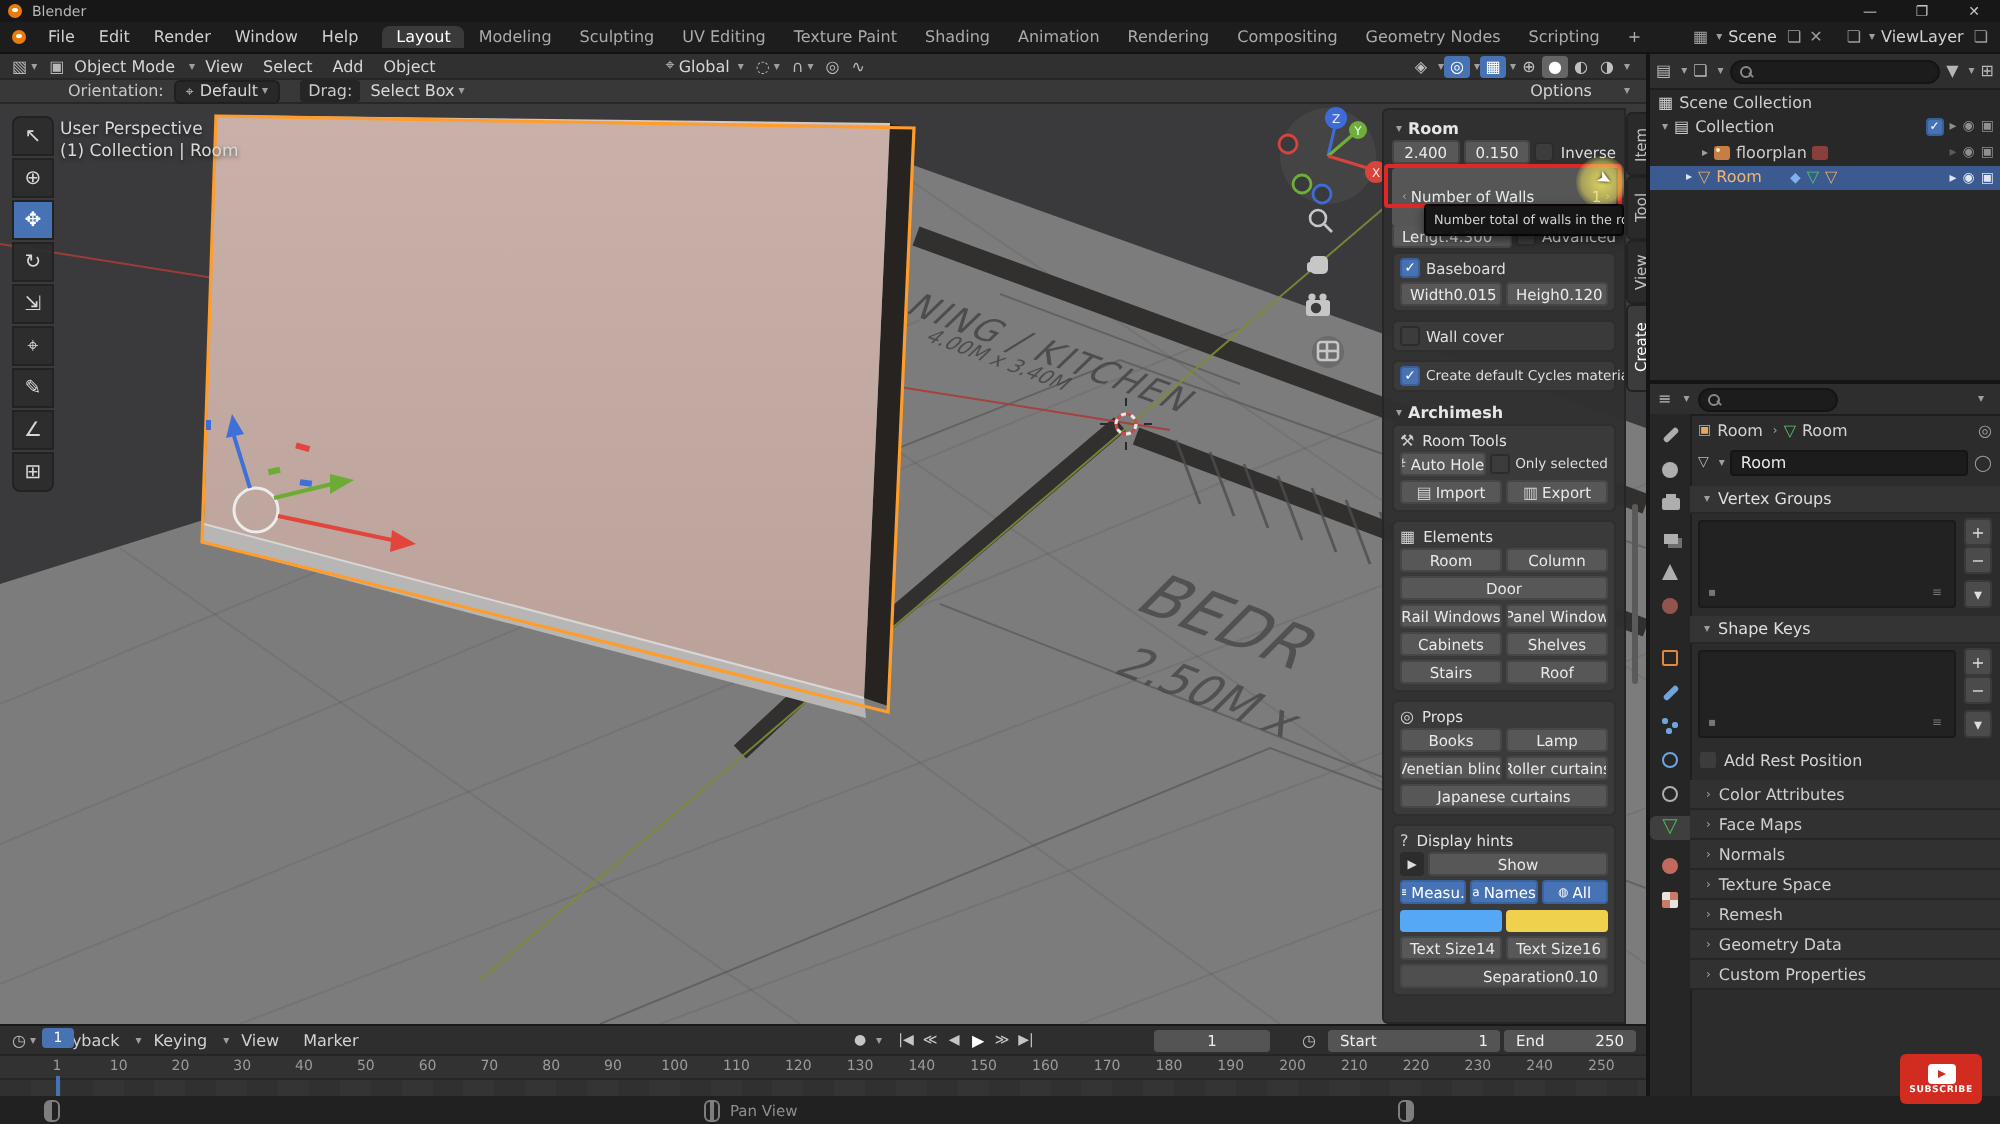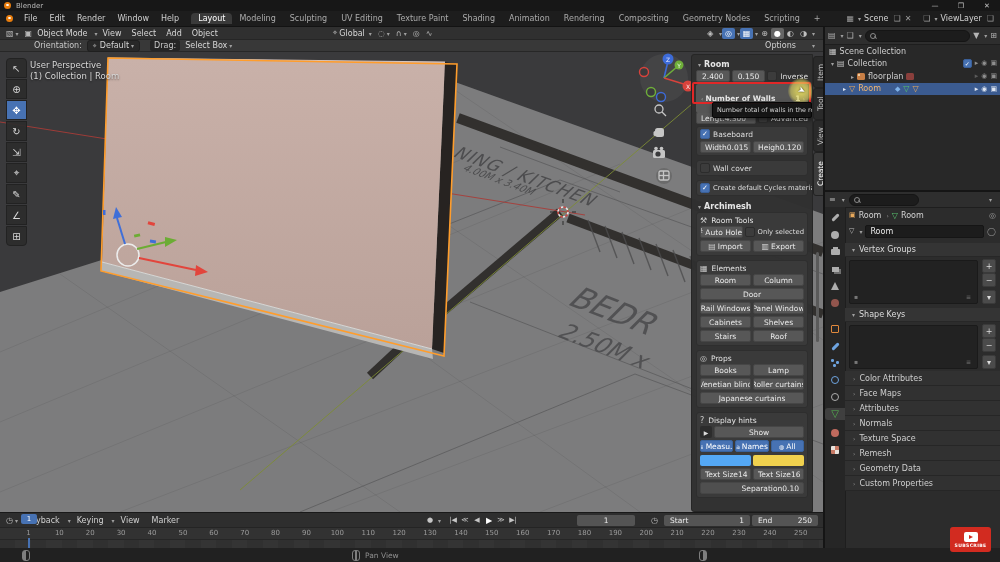--- a/index.html
+++ b/index.html
@@ -56,21 +56,21 @@
        color:#fff;font-size:7px;flex:none;}
   .chk.on{background:#4772b3;border-color:#3a5f98;}
   .chkrow{display:flex;align-items:center;gap:3px;color:#dedede;font-size:7.5px;white-space:nowrap;}
   .np-group{background:#3a3a3a;border:1px solid #2e2e2e;border-radius:3px;padding:2px 3px;margin-bottom:4px;}
   .np-sec{display:flex;align-items:center;gap:4px;color:#e3e3e3;font-size:7.5px;height:11px;}
   .sec-ico{color:#cdcdcd;font-size:8px;}
   .toggle-blue{background:#4772b3;border:1px solid #39639e;color:#fff;}
   .swatch{height:11px;border-radius:2px;flex:1;}
   #walls-wrap{position:relative;margin:2px 0 2px 0;height:14px;}
   #walls-slider{position:absolute;left:0;right:0;top:0;height:29px;background:#565656;border-radius:2px;display:flex;align-items:center;
-                color:#e9e9e9;font-size:7.5px;padding:0 3px;box-sizing:border-box;font-weight:bold;}
+                color:#e9e9e9;font-size:7.5px;padding:0 3px;box-sizing:border-box;}
   #walls-redbox{position:absolute;left:-4px;right:-3px;top:-2.5px;height:18px;border:2px solid #e12727;border-radius:2px;pointer-events:none;}
   #cursor-glow{position:absolute;right:-6px;top:-6px;width:26px;height:26px;border-radius:50%;
                background:radial-gradient(circle,rgba(233,222,95,.95) 0%,rgba(233,222,95,.55) 55%,rgba(233,222,95,0) 75%);}
   #cursor-arrow{position:absolute;right:2px;top:1px;color:#fff;font-size:9px;transform:rotate(28deg);text-shadow:0 0 2px #000;}
   #np-tooltip{position:absolute;left:20px;top:47px;right:0;background:rgba(20,20,20,.96);border:1px solid #060606;border-radius:2px;
               color:#d2d2d2;font-size:6.4px;padding:3px 4px;z-index:5;box-shadow:0 2px 5px rgba(0,0,0,.5);white-space:nowrap;}
   
   .np-tab{position:absolute;width:13px;background:#2a2a2a;border:1px solid #222;color:#c3c3c3;font-size:7.5px;
           writing-mode:vertical-rl;transform:rotate(180deg);display:flex;align-items:center;justify-content:center;border-radius:0 3px 3px 0;}
   .np-tab.active{background:#3c3c3c;color:#fff;}
@@ -768,32 +768,32 @@
         <span class="caret">▾</span>
         <span>Shape Keys</span>
       </div>
       <div class="listbox" style="margin:3px 22px 0 4px;height:42px">
         <span style="position:absolute;left:4px;bottom:3px;color:#777;font-size:6px">▪</span>
         <span style="position:absolute;right:6px;bottom:3px;color:#777;font-size:6px">≡</span>
       </div>
       <div class="side-btn" style="right:4px;top:117px">+</div>
       <div class="side-btn" style="right:4px;top:131px">−</div>
       <div class="side-btn" style="right:4px;top:148px">▾</div>
+      <div class="pc-row" style="height:16px;margin-top:3px">
+        <span class="chk"></span>
+        <span>Add Rest Position</span>
+      </div>
       <div style="margin-top:2px">
           <div class="pcollapsed">
           <span class="caret">›</span>
             <span>Color Attributes</span>
         </div>
           <div class="pcollapsed">
           <span class="caret">›</span>
             <span>Face Maps</span>
-        </div>
-          <div class="pcollapsed">
-          <span class="caret">›</span>
-            <span>Attributes</span>
         </div>
           <div class="pcollapsed">
           <span class="caret">›</span>
             <span>Normals</span>
         </div>
           <div class="pcollapsed">
           <span class="caret">›</span>
             <span>Texture Space</span>
         </div>
           <div class="pcollapsed">

